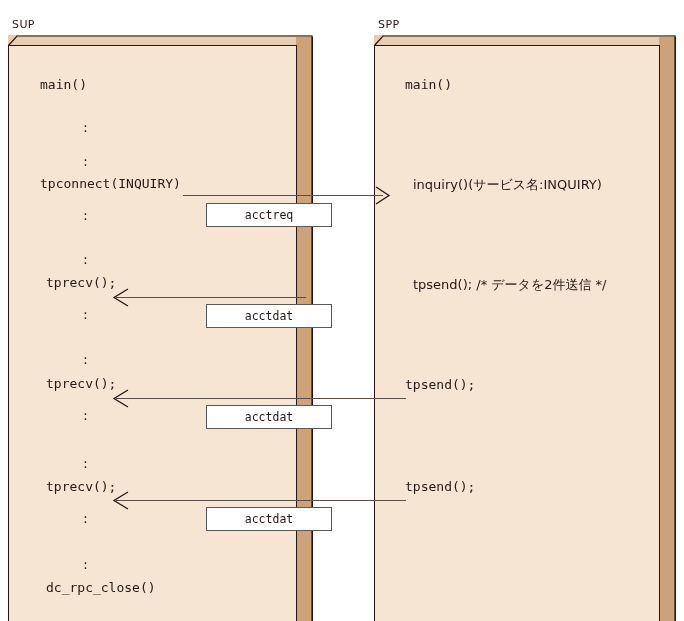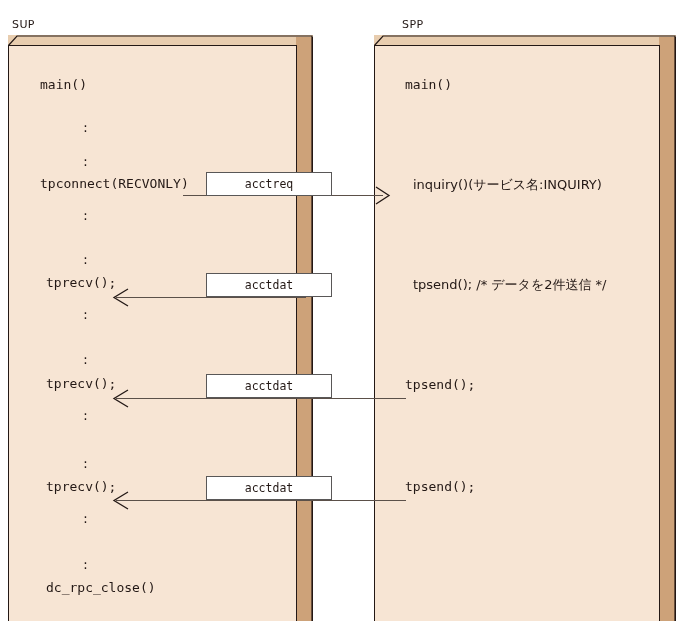--- a/index.html
+++ b/index.html
@@ -83,20 +83,21 @@
     background: #FFFFFF;
     border: 1px solid #595757;
     box-sizing: border-box;
     display: flex;
     align-items: center;
     justify-content: center;
     font-family: "DejaVu Sans Mono", "Liberation Mono", monospace;
     font-size: 11.5px;
     color: #231815;
     z-index: 6;
+    margin-top: 31px;
   }
 
   
   .arrowline {
     position: absolute;
     height: 0;
     border-top: 1.4px solid #5B5049;
     z-index: 4;
   }
   .arrowhead {
@@ -120,41 +121,41 @@
     </svg>
 
     <div class="side" style="left:288px; top:2px; width:17px; height:588px;"></div>
     <svg style="position:absolute;left:284px;top:0px;width:24px;height:595px;">
       <polyline points="20,2 20,590 4,594" fill="none" stroke="#231815" stroke-width="1.2"></polyline>
     </svg>
 
     <div class="face" style="left:0px; top:10px; width:289px; height:584px;"></div>
   </div>
 
-  <div class="panel-label" style="left:378px; top:3px;margin-left:24px;">SPP</div>
+  <div class="panel-label" style="left:378px; top:3px;">SPP</div>
 
   <div class="panel" style="left:374px; top:20px; width:302px; height:595px;">
     <div class="topbevel" style="left:0px; top:0px; width:302px; height:10px;"></div>
     <svg style="position:absolute;left:0;top:0;width:302px;height:14px;">
       <polyline points="0,11 9,1 301,1 301,11" fill="none" stroke="#231815" stroke-width="1.2"></polyline>
     </svg>
     <div class="side" style="left:285px; top:2px; width:17px; height:588px;"></div>
     <svg style="position:absolute;left:281px;top:0px;width:24px;height:595px;">
       <polyline points="20,2 20,590 4,594" fill="none" stroke="#231815" stroke-width="1.2"></polyline>
     </svg>
     <div class="face" style="left:0px; top:10px; width:286px; height:584px;"></div>
   </div>
 
   <div class="code" style="left:40px; top:62px;">main()</div>
 
   <div class="dots" style="left:82px; top:106px;">:</div>
 
   <div class="dots" style="left:82px; top:140px;">:</div>
 
-  <div class="code" style="left:40px; top:161px;">tpconnect(RECVONLY)</div>
+  <div class="code" style="left:40px; top:161px;">tpconnect(INQUIRY)</div>
 
   <div class="dots" style="left:82px; top:194px;">:</div>
 
   <div class="dots" style="left:82px; top:238px;">:</div>
 
   <div class="code" style="left:46px; top:260px;">tprecv();</div>
 
   <div class="dots" style="left:82px; top:293px;">:</div>
 
   <div class="dots" style="left:82px; top:338px;">:</div>

